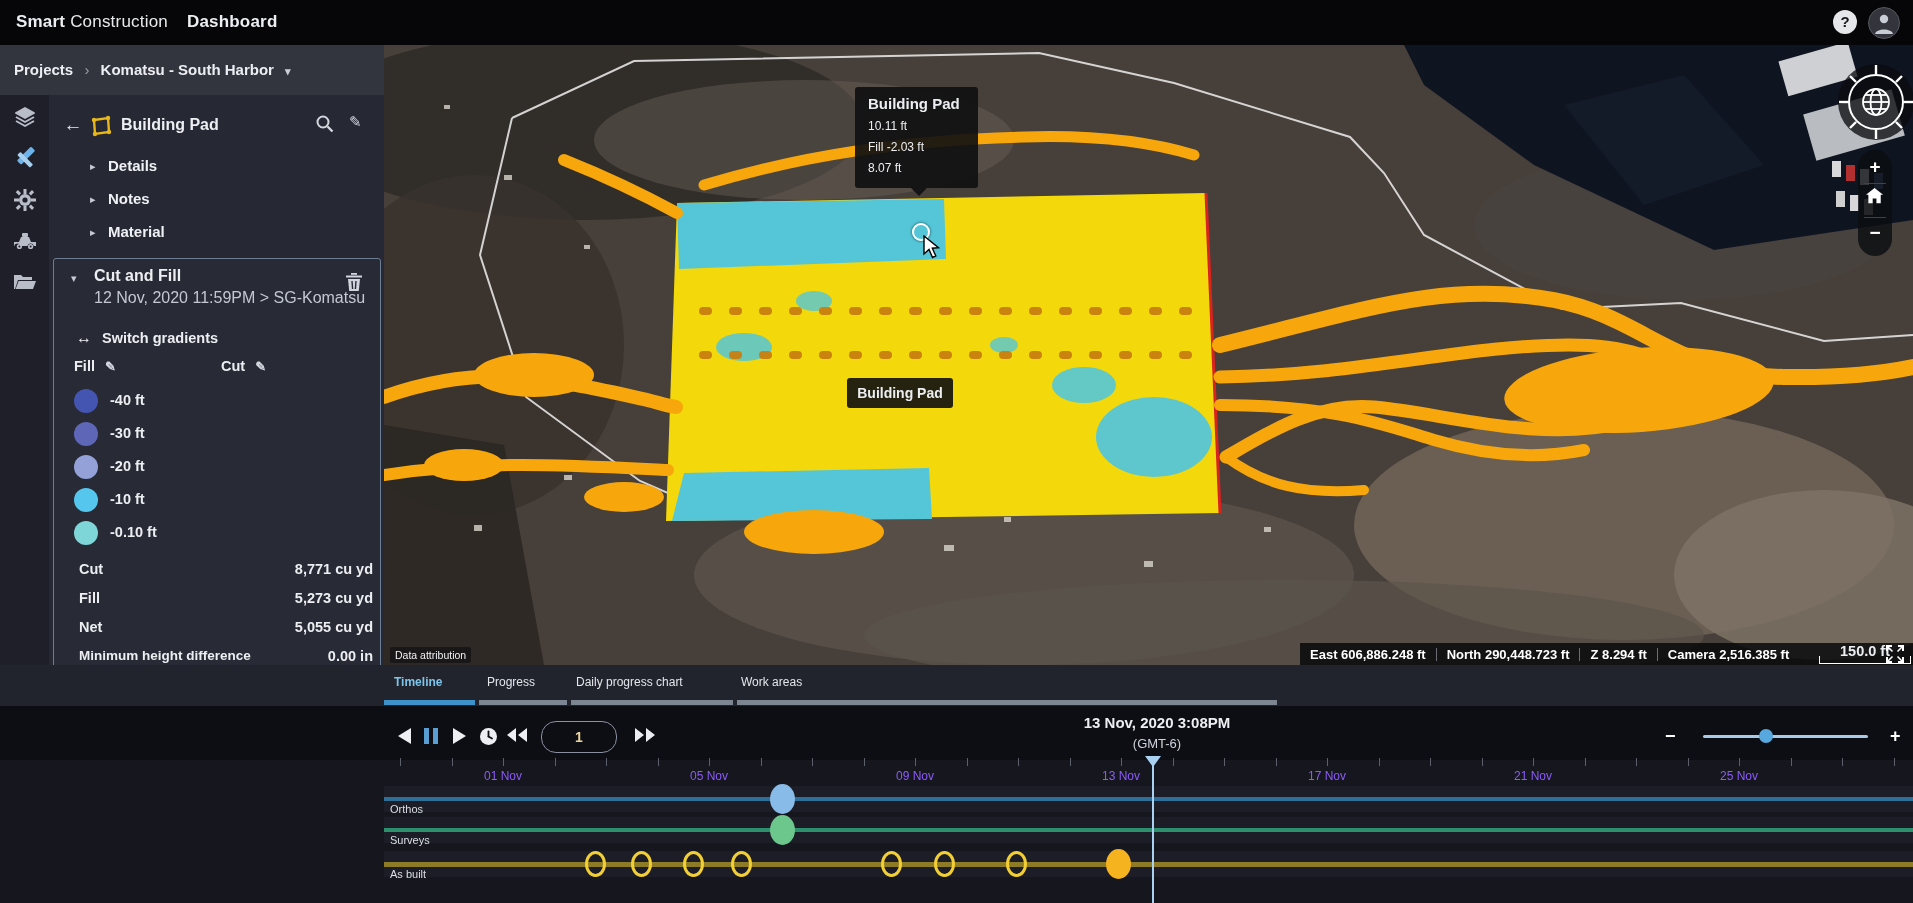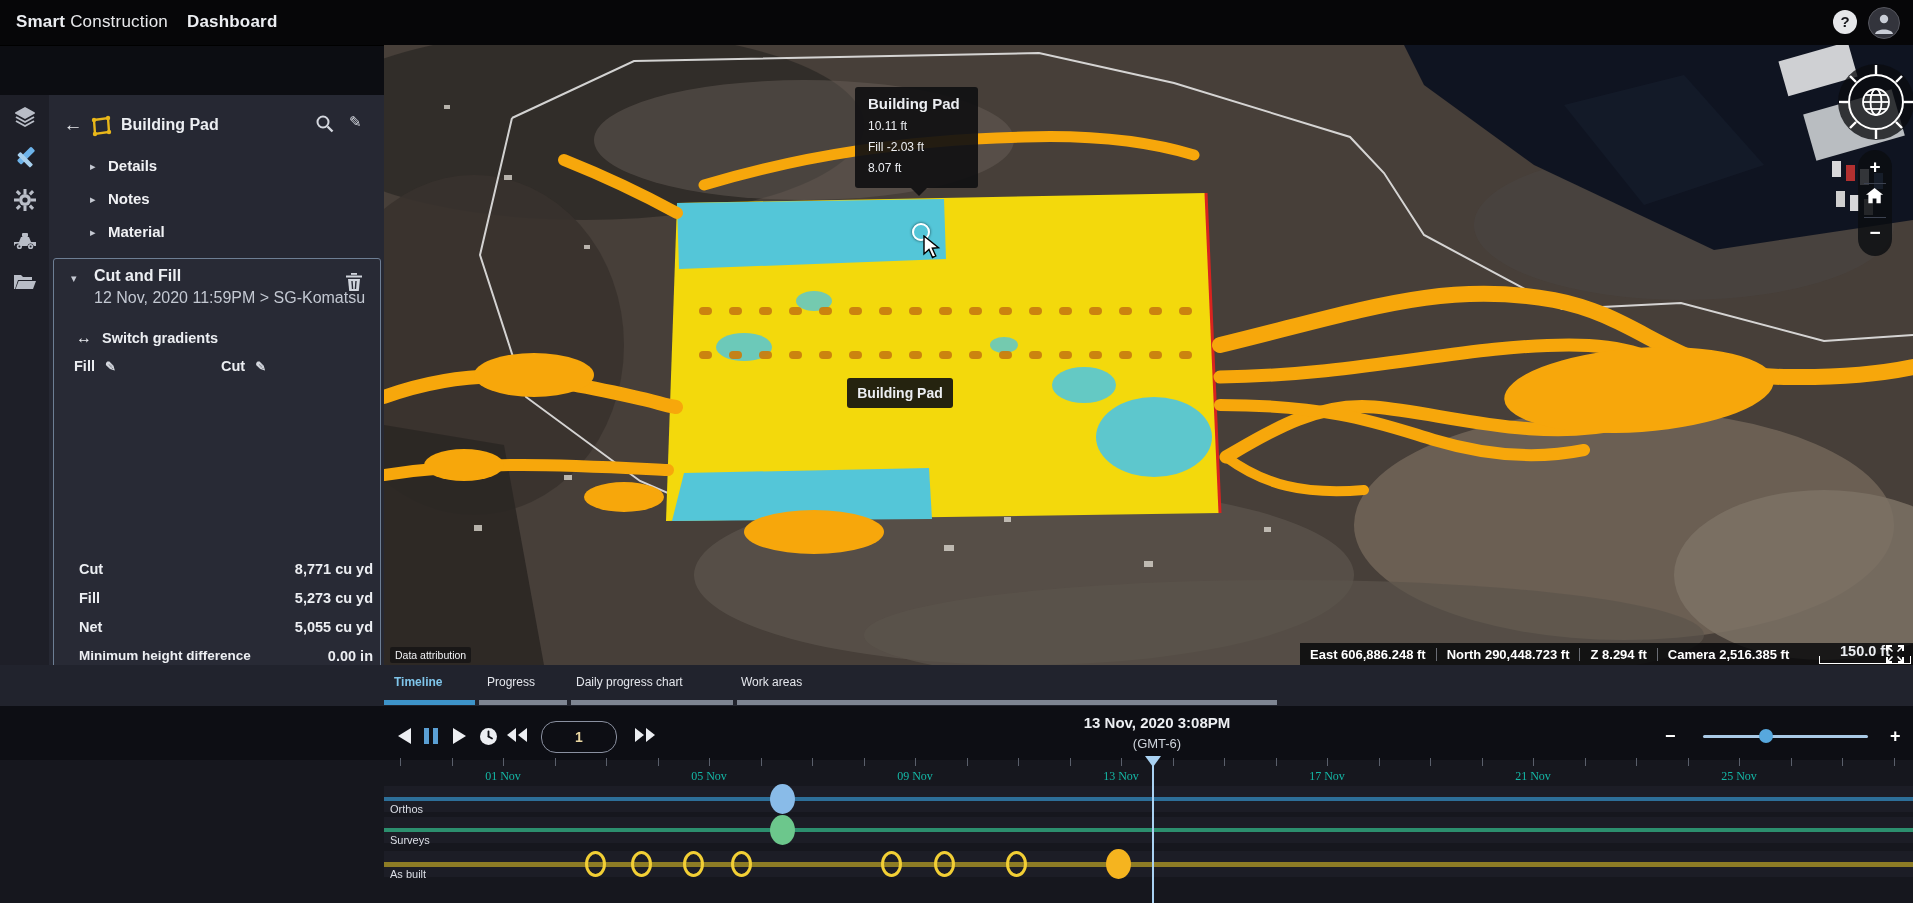--- a/index.html
+++ b/index.html
@@ -98,21 +98,21 @@
   .pbtn{position:absolute;top:62px;cursor:pointer;}
   .frame{position:absolute;left:541px;top:56px;width:74px;height:30px;border:1px solid #8a90a0;border-radius:15px;
          text-align:center;line-height:30px;font-size:14px;font-weight:700;color:#e9d6a1;cursor:text;}
   .curtime{position:absolute;left:1037px;top:49px;width:240px;text-align:center;font-size:15px;font-weight:700;}
   .curtz{position:absolute;left:1037px;top:71px;width:240px;text-align:center;font-size:13px;color:#ced3db;}
   .zminus2{position:absolute;left:1665px;top:61px;font-size:18px;font-weight:700;color:#fff;cursor:pointer;}
   .ztrack{position:absolute;left:1703px;top:70px;width:165px;height:3px;background:#a9c9e6;border-radius:2px;cursor:pointer;}
   .zhandle{position:absolute;left:1759px;top:64px;width:14px;height:14px;border-radius:50%;background:#57a8de;cursor:grab;}
   .zplus2{position:absolute;left:1890px;top:61px;font-size:18px;font-weight:700;color:#fff;cursor:pointer;}
   .tick{position:absolute;top:93px;width:1px;height:8px;background:#5a5f6b;}
-  .alabel{position:absolute;top:104px;width:60px;margin-left:-30px;text-align:center;font-size:12px;color:#14b8a6;font-family:Liberation Serif, serif;}
+  .alabel{position:absolute;top:104px;width:60px;margin-left:-30px;text-align:center;font-size:12px;color:#8b5cf6;}
   .band{position:absolute;left:384px;width:1529px;height:26px;background:#1c1d26;}
   .rline{position:absolute;left:384px;width:1529px;}
   .rowlab{position:absolute;left:390px;font-size:11px;color:#dcdfe6;}
   .ev{position:absolute;border-radius:50%;cursor:pointer;box-sizing:border-box;}
   .playhead-tri{position:absolute;top:91px;width:0;height:0;border-left:8px solid transparent;border-right:8px solid transparent;
                 border-top:11px solid #a9d2f2;margin-left:-8px;cursor:grab;}
   .playhead-line{position:absolute;top:91px;width:2px;height:147px;background:rgba(169,210,242,.9);margin-left:-1px;}
 </style>
 </head>
 <body>
@@ -127,20 +127,28 @@
     </div>
     <div class="help-btn">?</div>
     <div class="avatar">
       <svg width="22" height="22" viewBox="0 0 22 22">
         <circle cx="11" cy="7" r="4.2" fill="#c9cdd6"></circle>
           <path d="M2 22c1-6 17-6 18 0z" fill="#c9cdd6"></path>
       </svg>
     </div>
   </header>
 
+  <div class="breadcrumb">
+    <div class="in">
+      <span>Projects</span>
+      <span class="sep">›</span>
+      <span>Komatsu - South Harbor</span>
+      <span class="caret">▾</span>
+    </div>
+  </div>
 
   <nav class="rail">
     <div class="rbtn" style="top:4px;">
       <svg width="24" height="24" viewBox="0 0 24 24" style="margin-top:6px">
           <g fill="none" stroke="#b9bdc7" stroke-width="2" stroke-linejoin="round">
             <path d="M12 3 3 8l9 5 9-5z" fill="#b9bdc7"></path>
             <path d="M3 12l9 5 9-5"></path>
             <path d="M3 16l9 5 9-5"></path>
           </g>
         </svg>
@@ -269,20 +277,42 @@
       </svg>
       <div class="switch">
         <span class="arr">↔</span><span>Switch gradients</span>
       </div>
       <div class="colhead" style="left:20px;">
         <span>Fill</span><span class="pen">✎</span>
       </div>
       <div class="colhead" style="left:167px;">
         <span>Cut</span><span class="pen">✎</span>
       </div>
+      <div class="stops" id="fill-stops" style="left:20px;">
+          <div class="stop">
+            <div class="sw" style="background: rgb(67, 85, 176);"></div>
+            <div class="sl">-40 ft</div>
+          </div>
+          <div class="stop">
+            <div class="sw" style="background: rgb(94, 102, 184);"></div>
+            <div class="sl">-30 ft</div>
+          </div>
+          <div class="stop">
+            <div class="sw" style="background: rgb(147, 161, 216);"></div>
+            <div class="sl">-20 ft</div>
+          </div>
+          <div class="stop">
+            <div class="sw" style="background: rgb(85, 198, 238);"></div>
+            <div class="sl">-10 ft</div>
+          </div>
+          <div class="stop">
+            <div class="sw" style="background: rgb(127, 214, 216);"></div>
+            <div class="sl">-0.10 ft</div>
+          </div>
+        </div>
       <div class="stats" id="cf-stats">
           <div class="stat">
             <div class="k">Cut</div>
             <div class="v">8,771 cu yd</div>
           </div>
           <div class="stat">
             <div class="k">Fill</div>
             <div class="v">5,273 cu yd</div>
           </div>
           <div class="stat">

